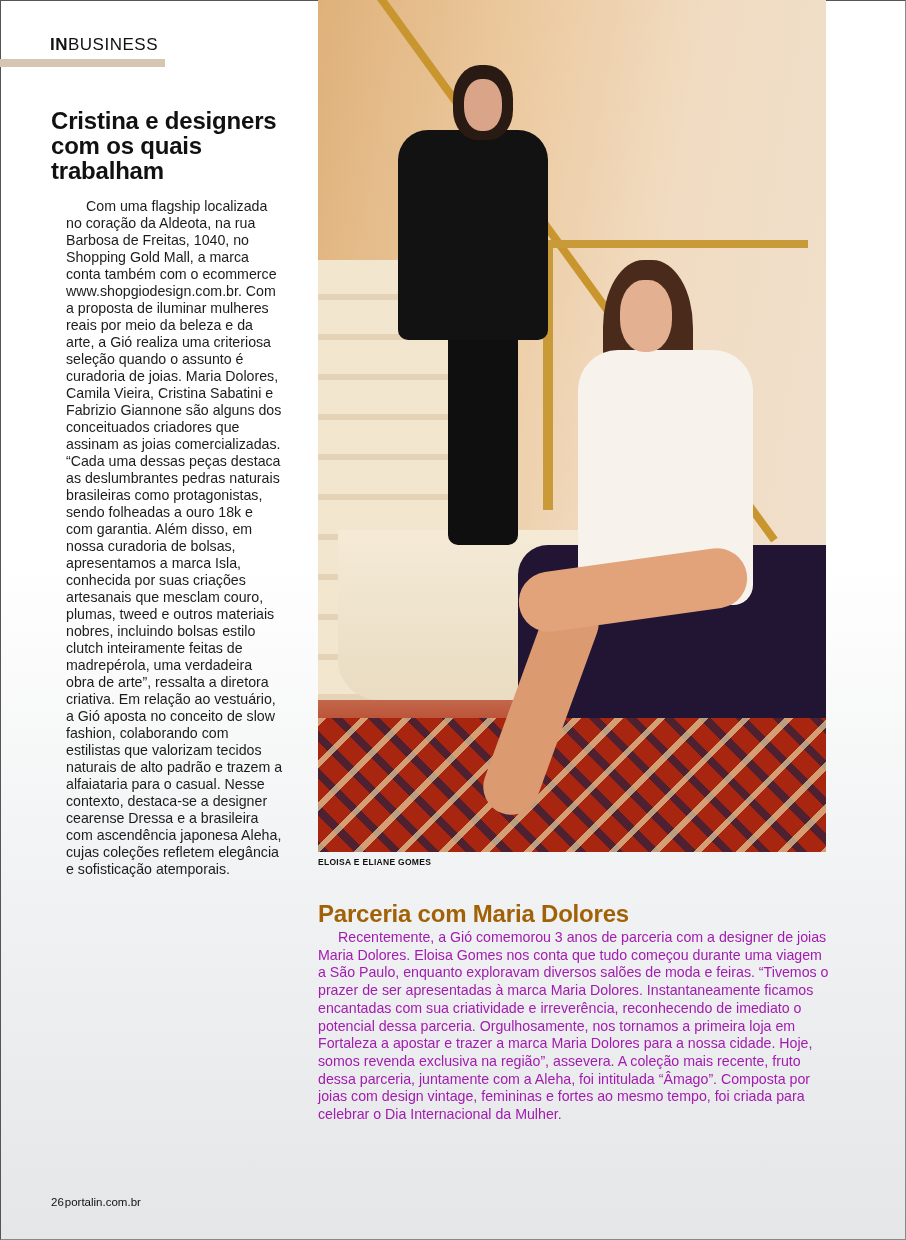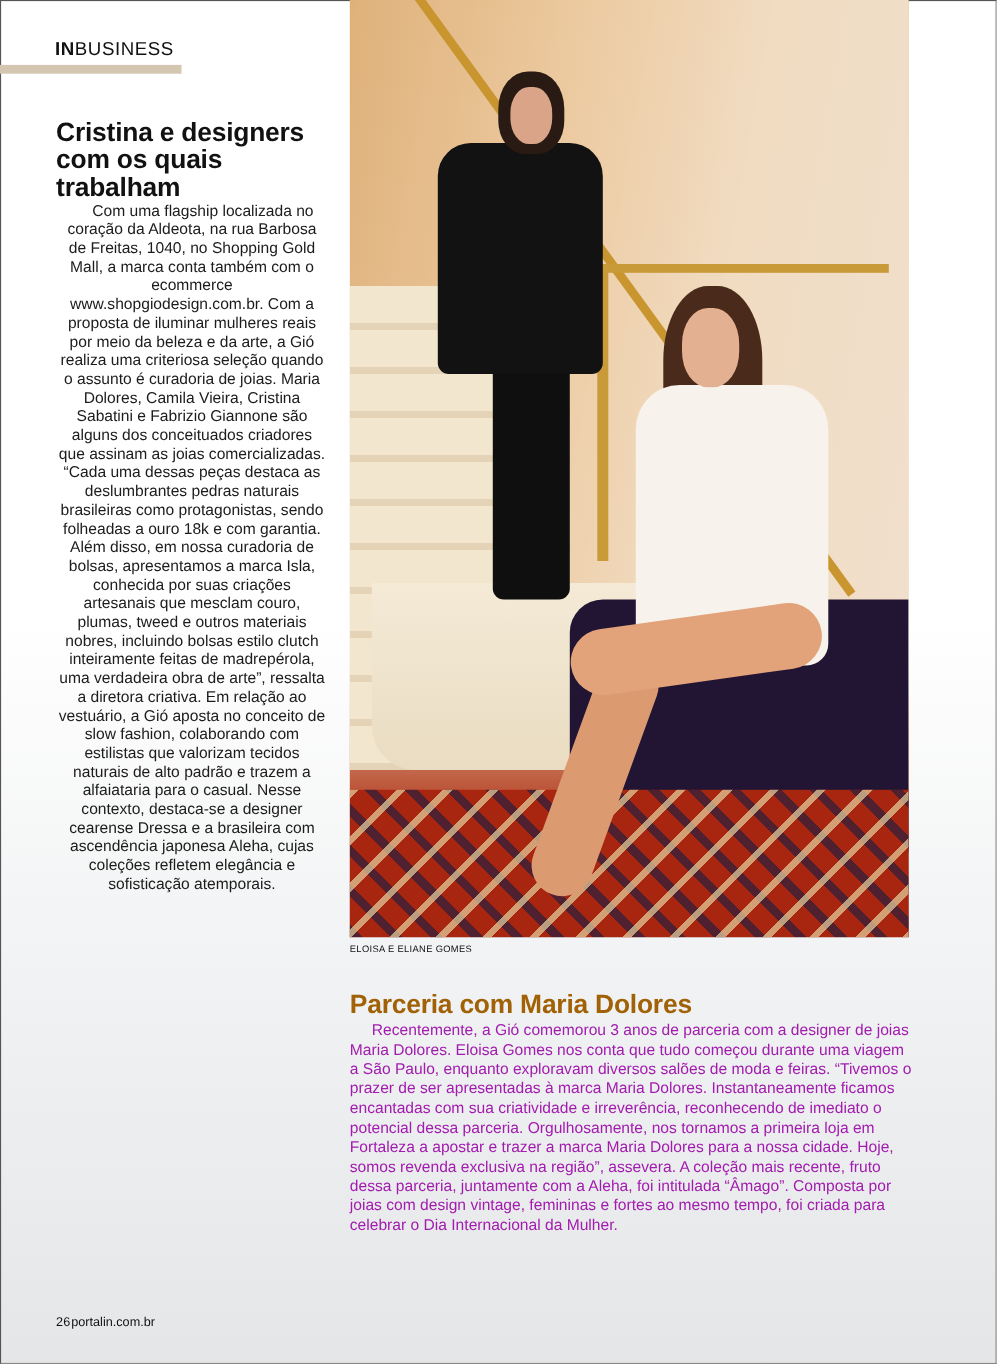--- a/index.html
+++ b/index.html
@@ -26,21 +26,21 @@
   }
   .h-left {
     position: absolute; left: 51px; top: 108px; width: 250px;
     font-size: 24px; line-height: 25px; font-weight: 800; color: #111;
     letter-spacing: -0.2px;
   }
   .body-left {
     position: absolute; left: 52px; top: 184px; width: 245px;
     font-size: 14.2px; line-height: 17px; color: #1c1c1c;
   }
-  .body-left p { margin: 0; text-indent: 20px; text-align: center; }
+  .body-left p { margin: 14px; text-indent: 20px; }
   .photo {
     position: absolute; left: 318px; top: 0; width: 508px; height: 852px;
     overflow: hidden;
     background: linear-gradient(to bottom, #e2b98a 0%, #eacba3 30%, #efd9bc 55%, #e8d4b6 70%, #b03318 88%, #6a1510 100%);
   }
   .photo .wall { position: absolute; left: 0; top: 0; width: 508px; height: 560px;
     background: linear-gradient(100deg, #dfb17a 0%, #eccaa0 35%, #f1dcc2 65%, #f0dfcc 100%); }
   .photo .stairs { position: absolute; left: 0; top: 260px; width: 200px; height: 440px;
     background: repeating-linear-gradient(to bottom, #f3e6cf 0 34px, #e4d3b6 34px 40px); }
   .photo .rail1 { position: absolute; left: 30px; top: -40px; width: 8px; height: 720px; background: #c8952e; transform: rotate(-36deg); transform-origin: top left; }
@@ -60,21 +60,21 @@
   .photo .woman1 .body { position: absolute; left: 0; top: 65px; width: 150px; height: 210px; background: #121212; border-radius: 30px 30px 10px 10px; }
   .photo .woman1 .legs { position: absolute; left: 50px; top: 270px; width: 70px; height: 210px; background: #0f0f0f; border-radius: 0 0 10px 10px; }
   .photo .woman2 { position: absolute; left: 260px; top: 260px; width: 240px; height: 560px; }
   .photo .woman2 .hair { position: absolute; left: 25px; top: 0; width: 90px; height: 150px; background: #4a2a1a; border-radius: 45% 45% 30% 30%; }
   .photo .woman2 .face { position: absolute; left: 42px; top: 20px; width: 52px; height: 72px; background: #e4b092; border-radius: 45%; }
   .photo .woman2 .jacket { position: absolute; left: 0; top: 90px; width: 175px; height: 255px; background: #f7f3ec; border-radius: 40px 40px 20px 20px; }
   .photo .woman2 .leg1 { position: absolute; left: -60px; top: 300px; width: 230px; height: 60px; background: #e2a27a; border-radius: 30px; transform: rotate(-8deg); }
   .photo .woman2 .leg2 { position: absolute; left: -65px; top: 330px; width: 56px; height: 230px; background: #dc9a70; border-radius: 28px; transform: rotate(20deg); }
   .caption {
     position: absolute; left: 318px; top: 857px;
-    font-size: 8.5px; font-weight: 400; letter-spacing: 0.3px; color: #111;
+    font-size: 8.5px; font-weight: 700; letter-spacing: 0.3px; color: #111;
   }
   .h-right {
     position: absolute; left: 318px; top: 900px; width: 520px;
     font-size: 24px; line-height: 28px; font-weight: 800; color: #a16207; letter-spacing: -0.2px;
   }
   .body-right {
     position: absolute; left: 318px; top: 929px; width: 512px;
     font-size: 14.2px; line-height: 17.7px; color: #a21caf;
   }
   .body-right p { margin: 0; text-indent: 20px; }

